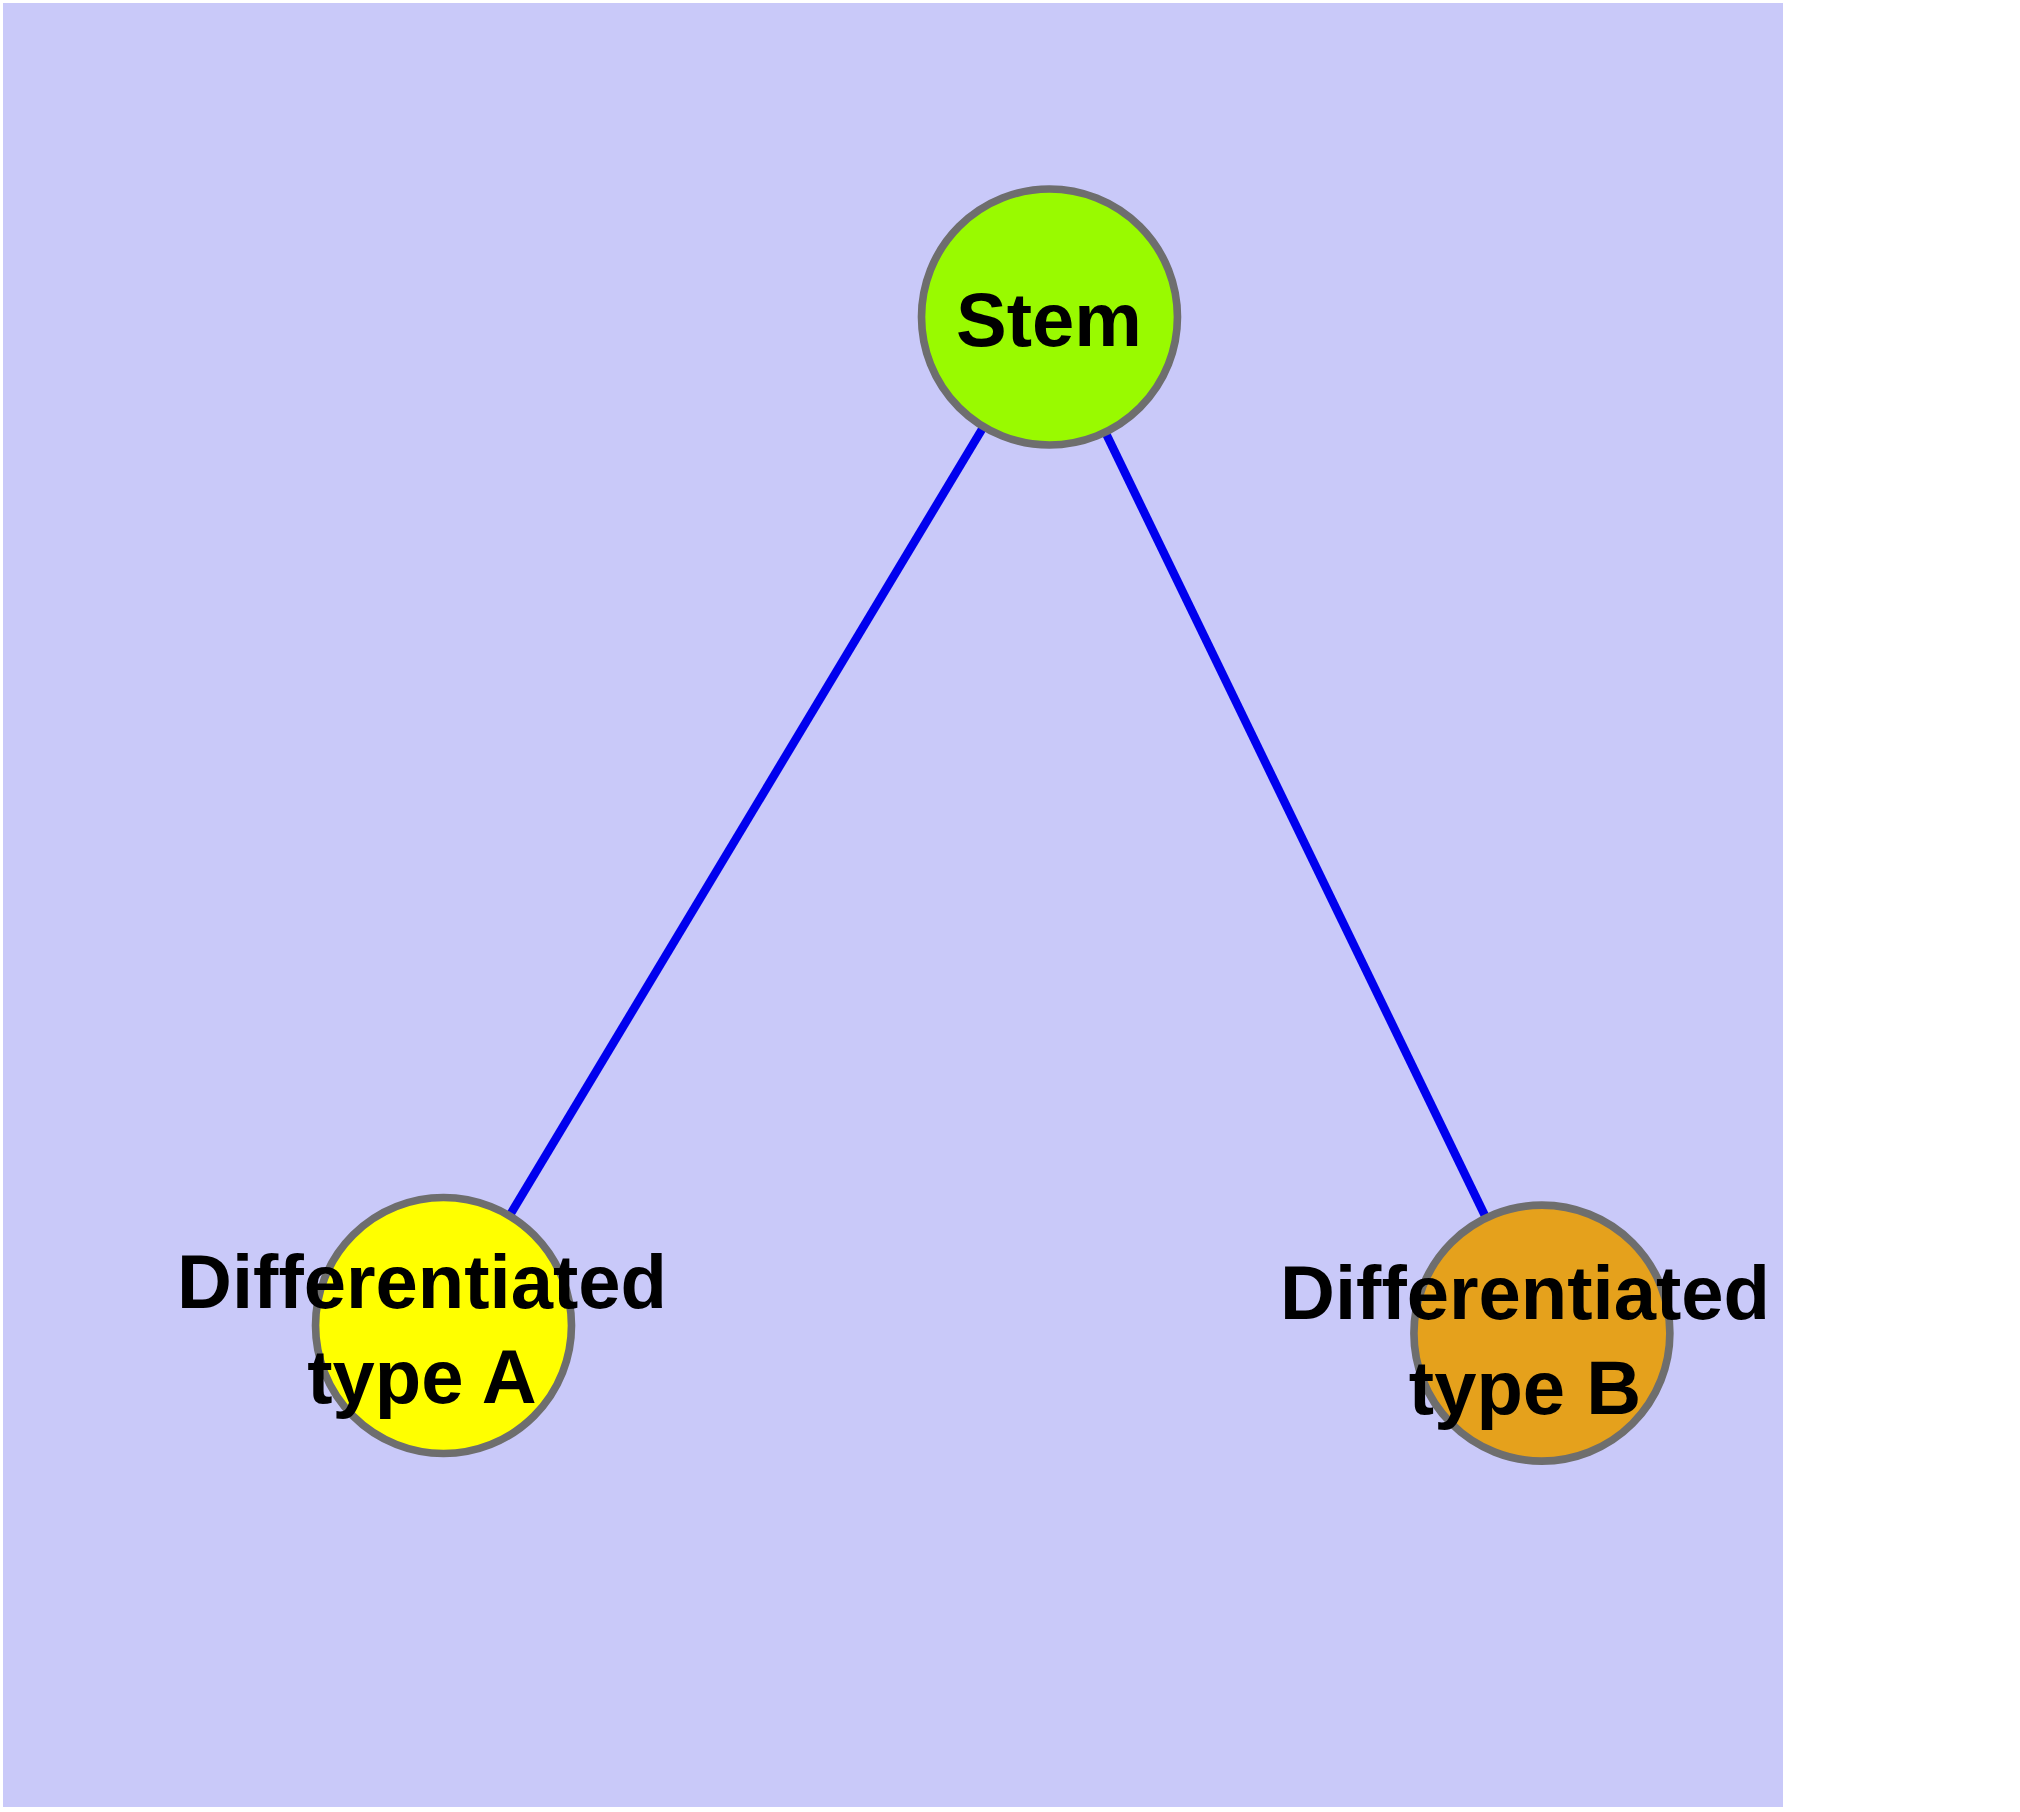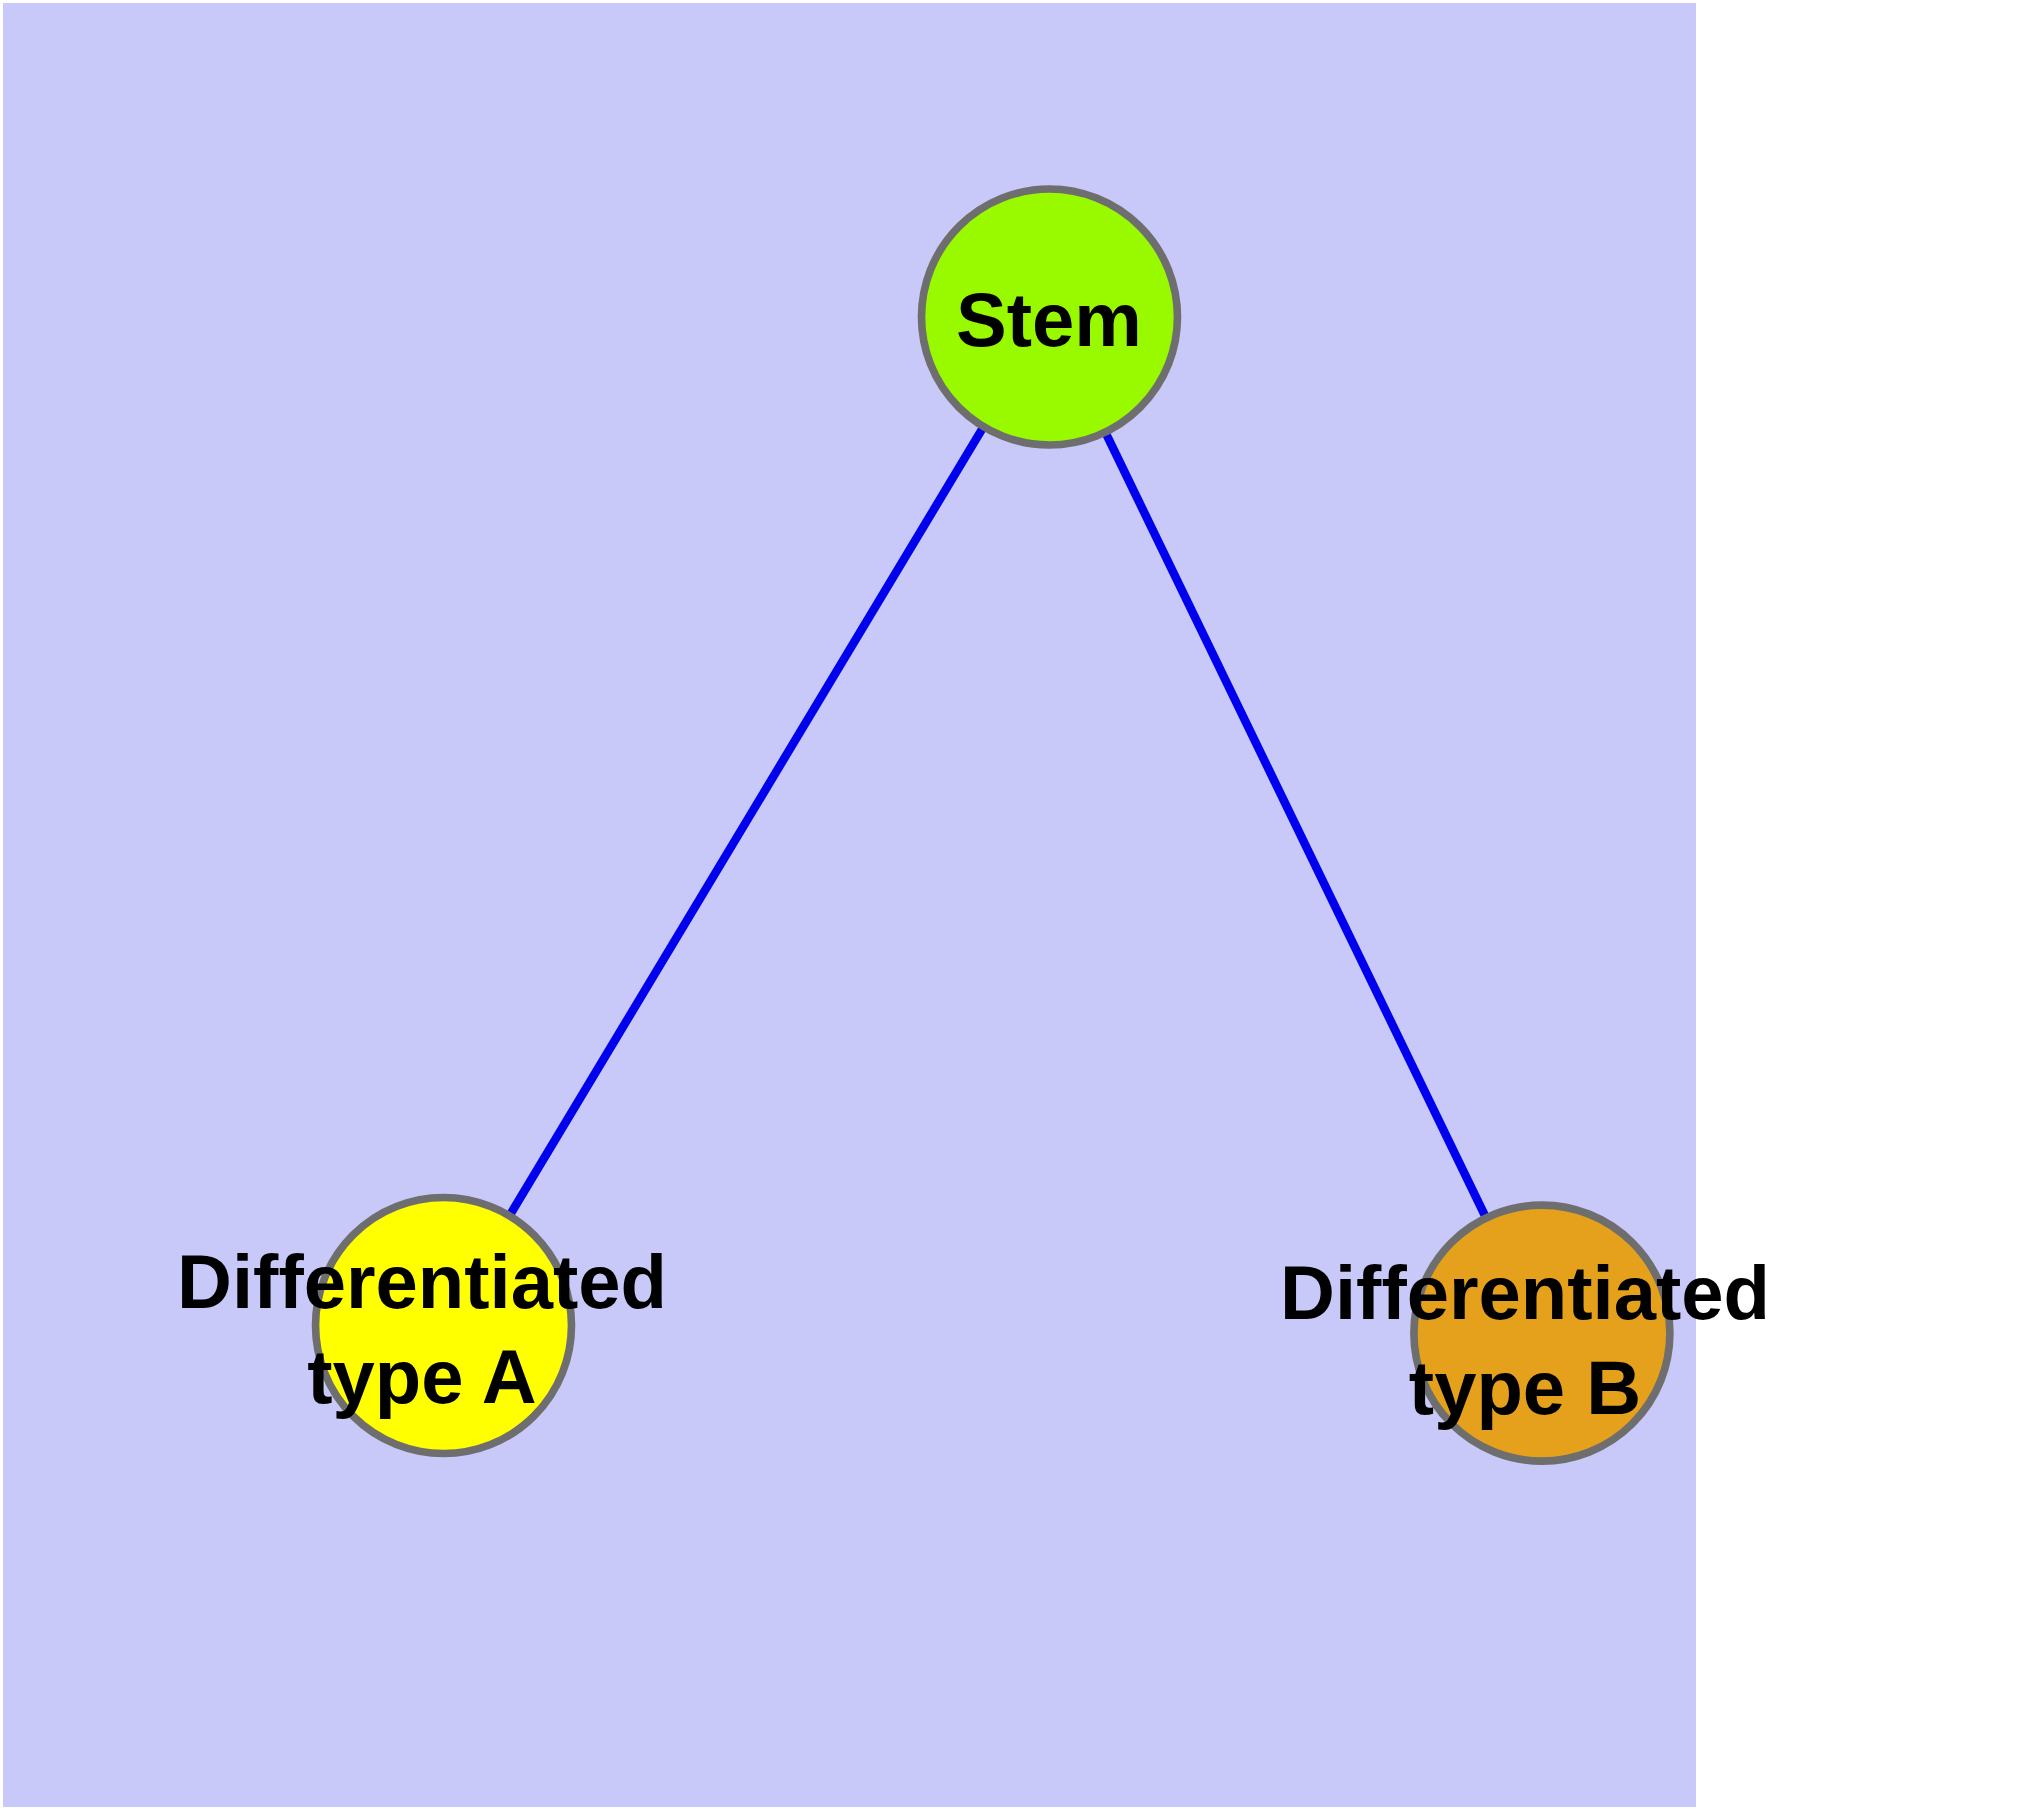--- a/index.html
+++ b/index.html
@@ -6,23 +6,22 @@
     margin: 0;
     padding: 0;
     width: 2021px;
     height: 1812px;
     overflow: hidden;
     font-family: "Liberation Sans", sans-serif;
   }
   .canvas {
     position: absolute;
     left: 0; top: 0;
-    width: 1650px;
+    width: 1783px;
     height: 1812px;
-    padding-left: 46px;
   }
   .canvas svg {
     position: absolute;
     left: 0; top: 0;
   }
   .margin-strip {
     position: absolute;
     background: #FFFFFF;
   }
   .margin-top    { left: 0; top: 0; width: 100%; height: 2.5px; }

